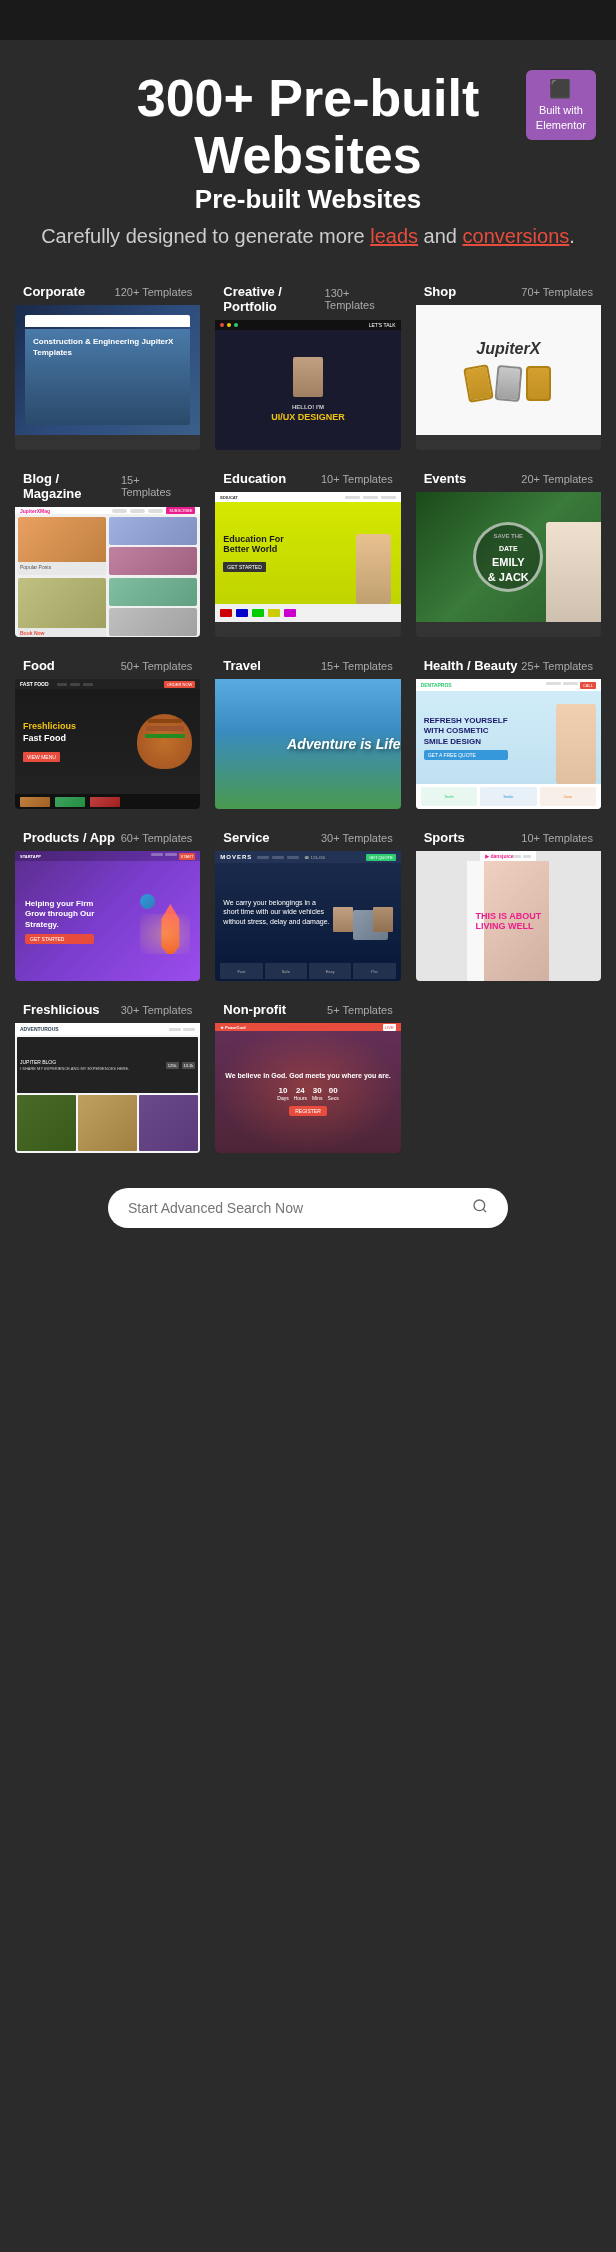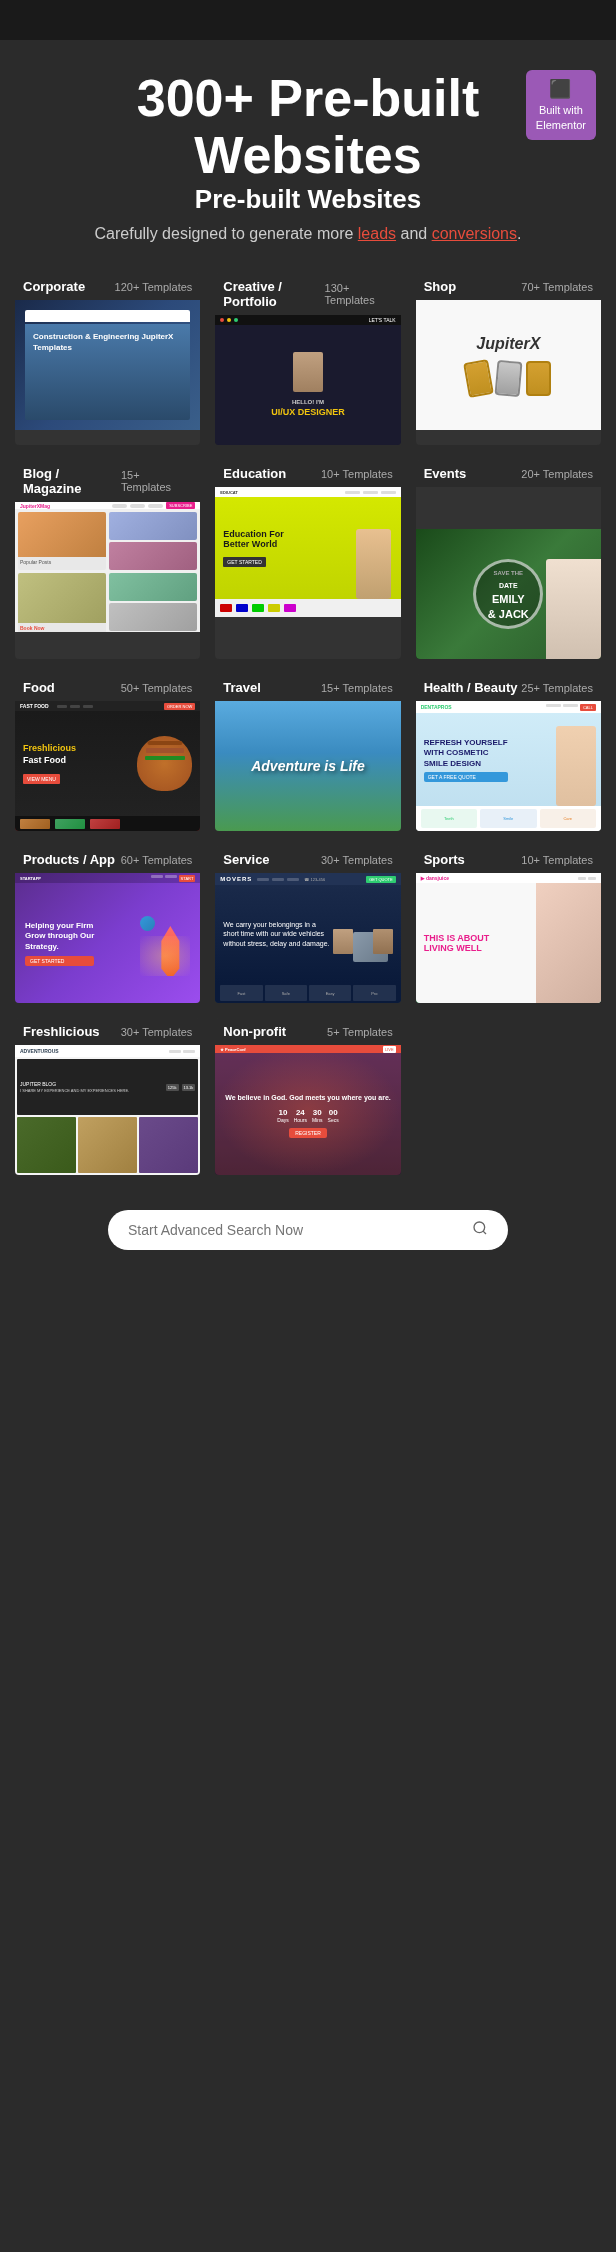--- a/index.html
+++ b/index.html
@@ -31,21 +31,21 @@
     }
 
     .hero-subtitle {
       font-size: 26px;
       font-weight: 700;
       color: #fff;
       margin-bottom: 10px;
     }
 
     .hero-desc {
-      font-size: 16px;
+      font-size: 20px;
       color: #ccc;
       margin-top: 6px;
     }
 
     .hero-desc .highlight {
       color: #e74c3c;
       text-decoration: underline;
     }
 
     .elementor-badge {
@@ -283,21 +283,20 @@
     }
 
     
     .thumb-events {
       background: #000000;
       display: flex;
       align-items: center;
       justify-content: center;
       position: relative;
       overflow: hidden;
-      margin-top: 42px;
     }
     .thumb-events .ev-bg {
       position: absolute;
       inset: 0;
       background: linear-gradient(135deg, #1a4a1a 0%, #3a7a3a 50%, #2a5a2a 100%);
     }
     .thumb-events .ev-circle {
       width: 70px;
       height: 70px;
       border-radius: 50%;
@@ -372,21 +371,21 @@
       background: radial-gradient(circle, #c0702a, #a05020);
       border-radius: 50% 50% 45% 45%;
       position: relative;
     }
 
     
     .thumb-travel {
       background: linear-gradient(180deg, #5aabdf 0%, #3a8bc0 40%, #4a9a50 100%);
       display: flex;
       align-items: center;
-      justify-content: center;
+      justify-content: flex-end;
     }
     .thumb-travel .travel-text {
       text-align: center;
       color: #fff;
       font-size: 14px;
       font-weight: 900;
       font-style: italic;
       text-shadow: 2px 2px 4px rgba(0,0,0,0.5);
       line-height: 1.3;
     }
@@ -516,23 +515,24 @@
     }
     .thumb-service .svc-text {
       color: #fff;
       font-size: 7px;
       line-height: 1.4;
       z-index: 2;
     }
 
     
     .thumb-sports {
-      background: #22c55e;
-      display: flex;
-      flex-direction: column;
+      background: #e5e5e5;
+      display: flex;
+      flex-direction: column;
+      align-items: center;
     }
     .thumb-sports .sp-nav {
       background: #fff;
       height: 10px;
       display: flex;
       align-items: center;
       padding: 0 5px;
     }
     .thumb-sports .sp-nav-logo {
       font-size: 5px;

